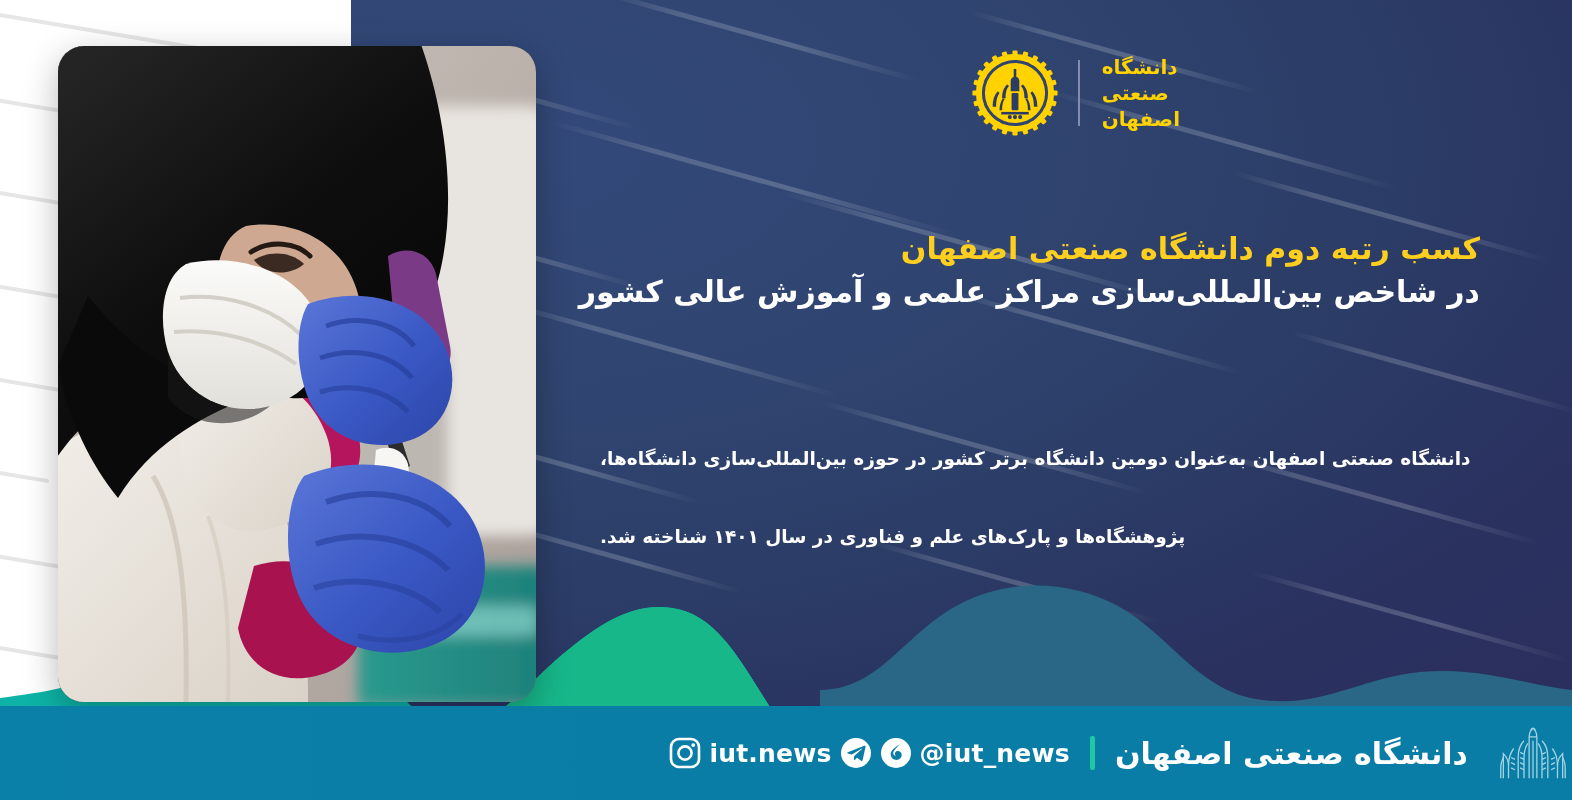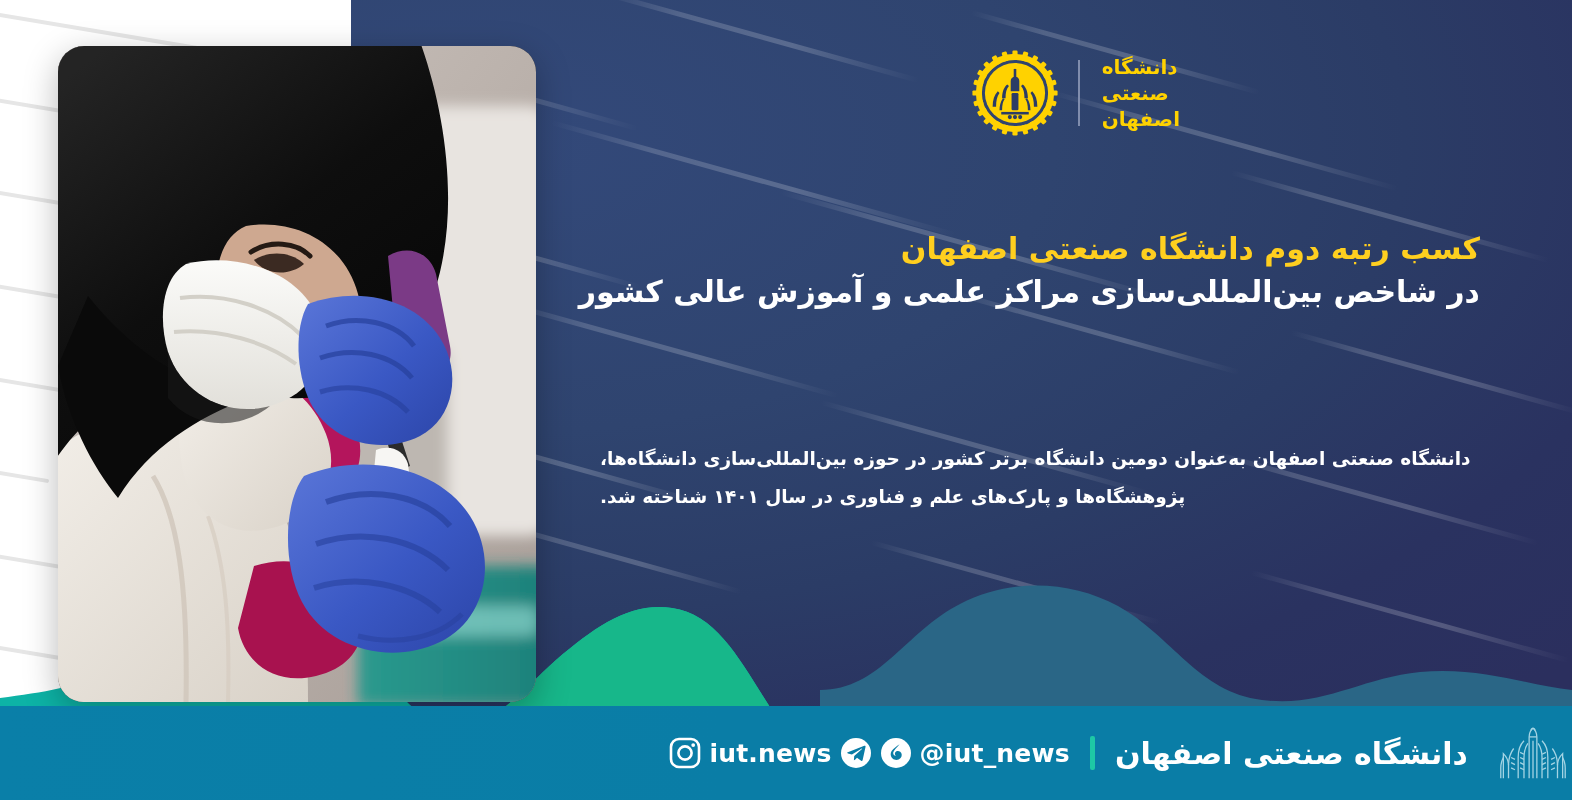--- a/index.html
+++ b/index.html
@@ -60,21 +60,21 @@
     white-space:nowrap;
   }
 
   
   .body-copy{
     position:absolute;right:92px;top:440px;width:880px;
     direction:rtl;text-align:justify;text-align-last:left;
     color:#ffffff;font-size:18.5px;font-weight:700;line-height:2.05;
   }
   .body-copy .line{display:block;}
-  .body-copy .line.last{text-align:left;}
+  .body-copy .line.last{text-align:left;margin-top:40px;}
 
   
   .waves{position:absolute;left:0;bottom:0;width:1572px;height:260px;}
 
   
   .photo-card{
     position:absolute;left:58px;top:46px;width:478px;height:656px;
     border-radius:26px;overflow:hidden;
     box-shadow:0 10px 34px rgba(0,0,0,.28);
     background:#151515;

